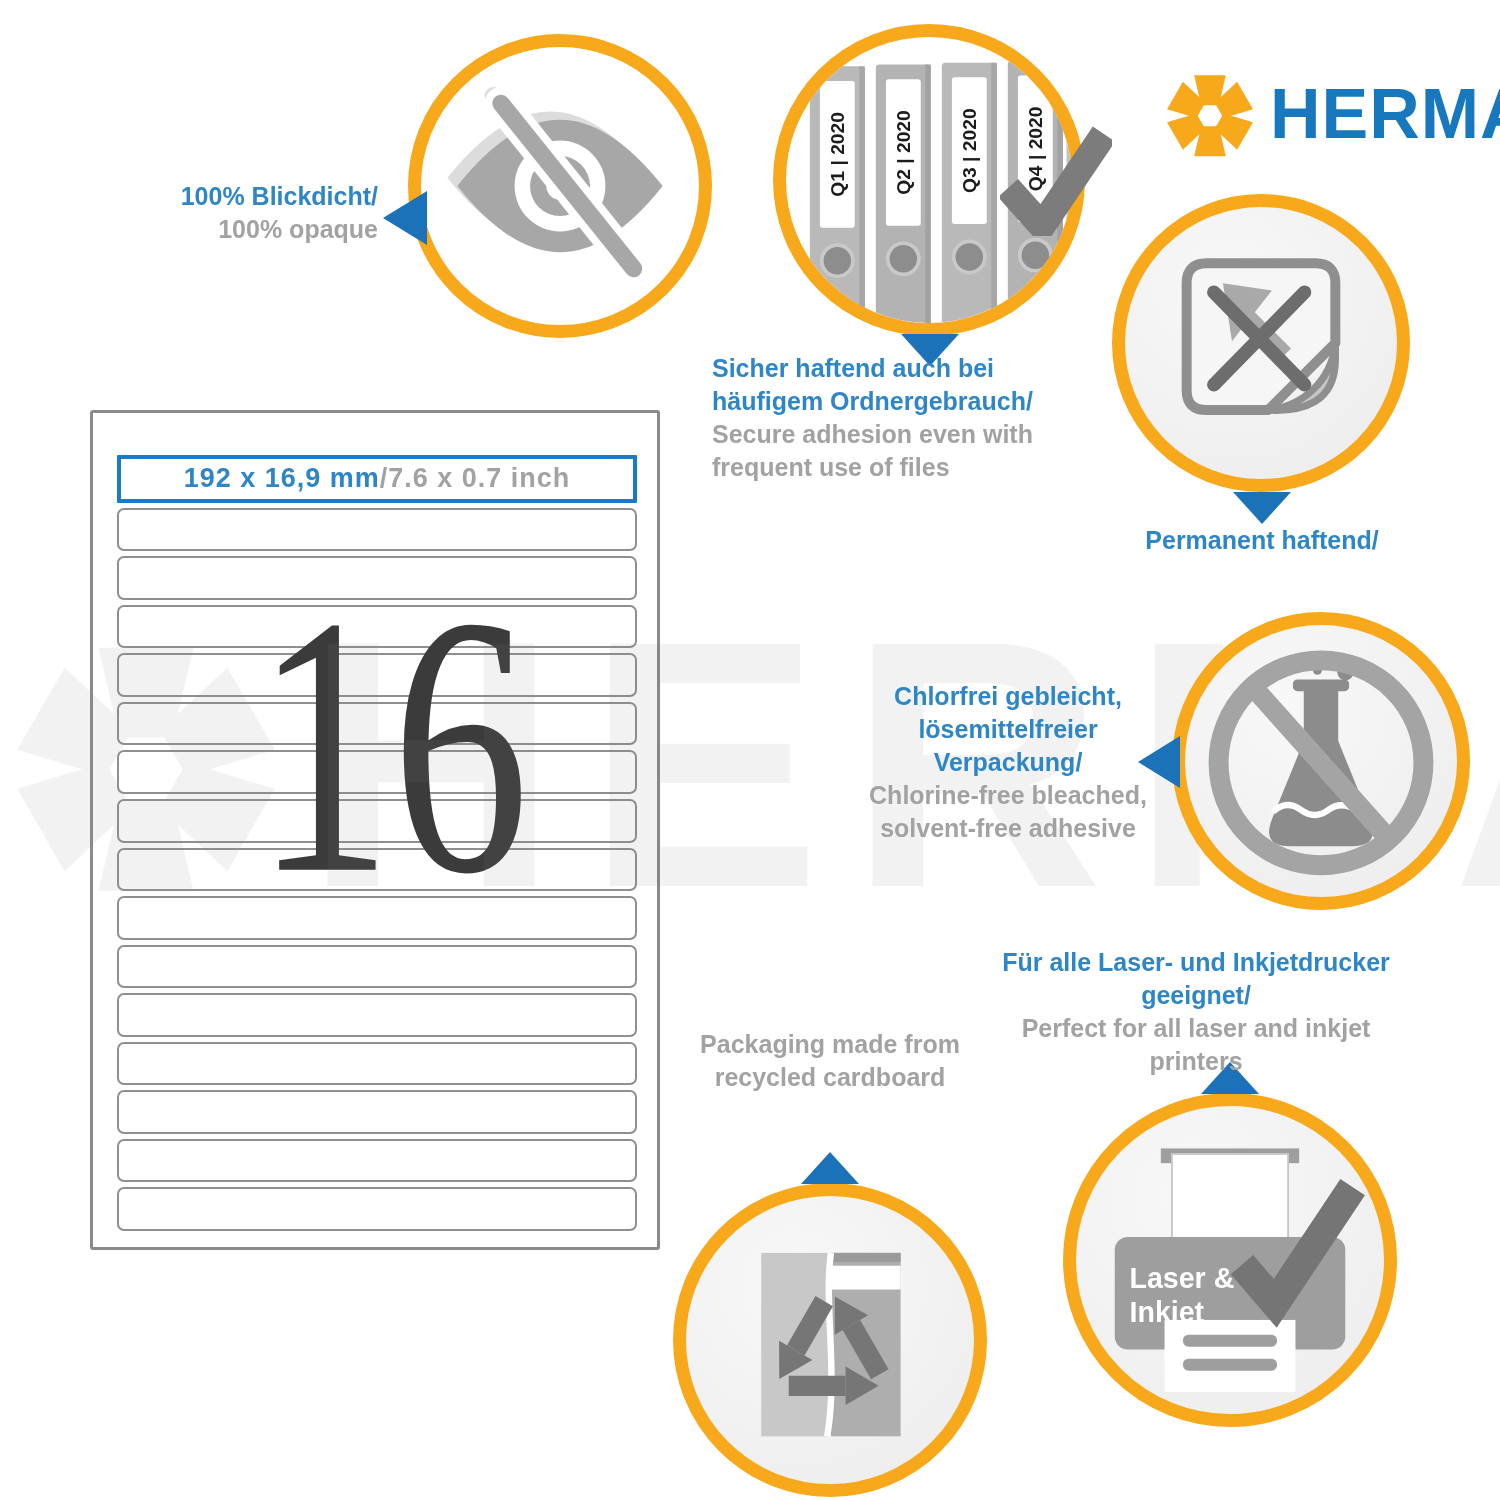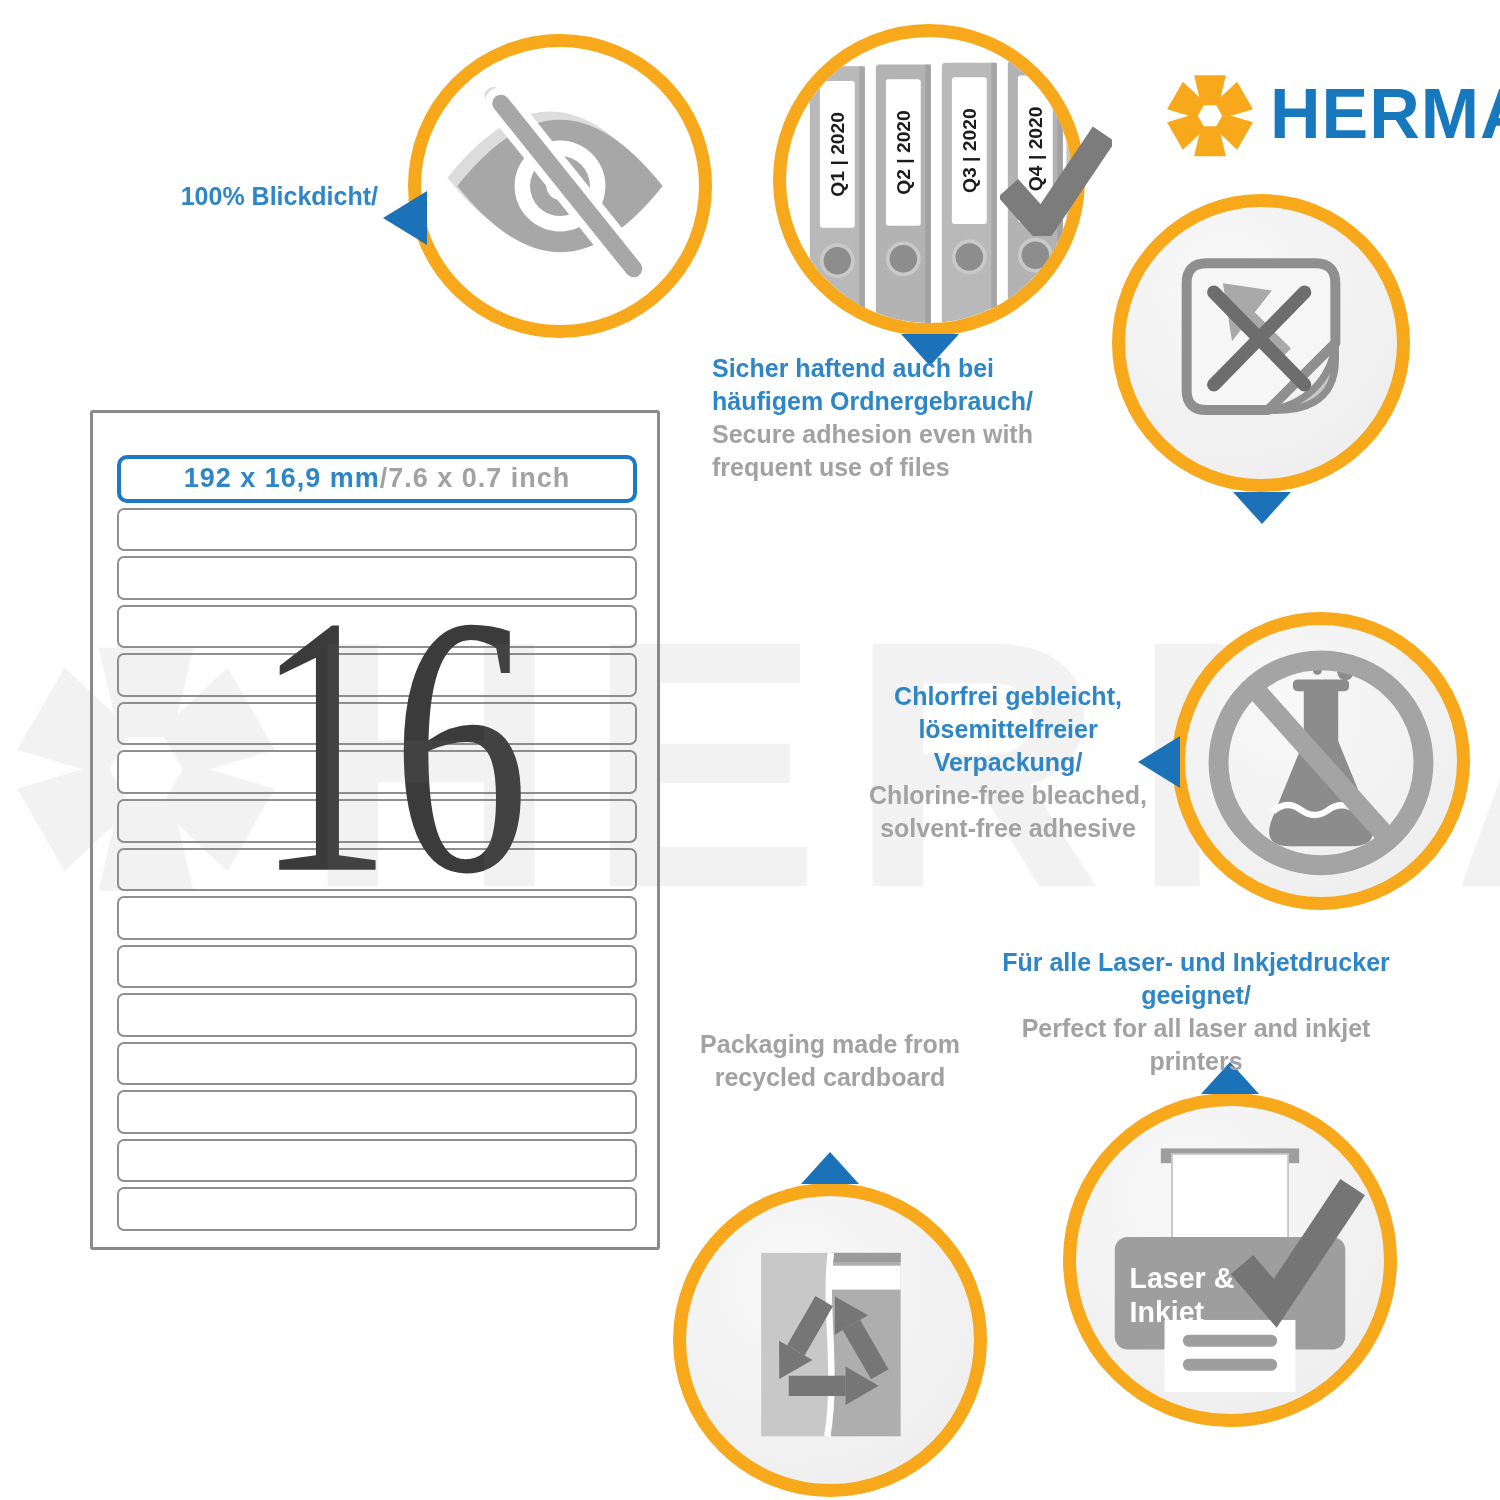--- a/index.html
+++ b/index.html
@@ -23,21 +23,21 @@
   
   .logo{position:absolute;left:1166px;top:70px;z-index:5;display:flex;align-items:center;gap:16px}
   .logo-star{width:88px;height:88px}
   .logo-star polygon{fill:var(--accent_yellow)}
   .logo-text{font-size:70px;font-weight:bold;color:var(--brand_blue);letter-spacing:1px;line-height:1}
 
   
   .sheet{position:absolute;left:90px;top:410px;width:570px;height:840px;border:3px solid var(--sheet_border);border-radius:3px;z-index:1}
   .rows{position:absolute;left:24px;right:20px;top:42px;bottom:16px;display:flex;flex-direction:column;gap:5px}
   .row{flex:1;background:#fff;border:2px solid #8f8f8f;border-radius:7px}
-  .row.highlight{border:4px solid #1b79c6;border-radius:10px;display:flex;align-items:center;justify-content:center;font-size:27px;font-weight:bold;letter-spacing:1px}
+  .row.highlight{border:4px solid #1b79c6;border-radius:1px;display:flex;align-items:center;justify-content:center;font-size:27px;font-weight:bold;letter-spacing:1px}
   .dim-de{color:var(--text_blue)}
   .dim-en{color:var(--text_gray)}
   .count{position:absolute;left:53%;top:42.5%;transform:translate(-50%,-56%) scaleX(.74);font-family:"Liberation Serif",serif;font-size:370px;font-weight:400;color:#3b3b3b;line-height:1;z-index:3}
 
   
   .circle{position:absolute;border:13px solid var(--accent_yellow);border-radius:50%;z-index:3;background:radial-gradient(circle at 38% 30%,#f8f8f8,#ececec)}
   .circle svg{position:absolute;inset:0;width:100%;height:100%}
   .c-eye{left:408px;top:34px;width:304px;height:304px;background:#fff}
   .c-folder{left:773px;top:24px;width:312px;height:312px;background:#fff;overflow:hidden}
   .c-sticker{left:1112px;top:194px;width:298px;height:298px}
@@ -250,26 +250,28 @@
 
   <div class="tail t-eye"></div>
   <div class="tail t-folder"></div>
   <div class="tail t-sticker"></div>
   <div class="tail t-flask"></div>
   <div class="tail t-recycle"></div>
   <div class="tail t-printer"></div>
 
   <div class="feature f-opaque">
     <div class="de">100% Blickdicht/</div>
+    <div class="en">100% opaque</div>
   </div>
   <div class="feature f-adhesion">
     <div class="de">Sicher haftend auch bei häufigem Ordnergebrauch/</div>
     <div class="en">Secure adhesion even with frequent use of files</div>
   </div>
   <div class="feature f-permanent">
+    <div class="de">Permanent haftend/</div>
   </div>
   <div class="feature f-chlorine">
     <div class="de">Chlorfrei gebleicht, lösemittelfreier Verpackung/</div>
     <div class="en">Chlorine-free bleached, solvent-free adhesive</div>
   </div>
   <div class="feature f-printers">
     <div class="de">Für alle Laser- und Inkjetdrucker geeignet/</div>
     <div class="en">Perfect for all laser and inkjet printers</div>
   </div>
   <div class="feature f-packaging">

